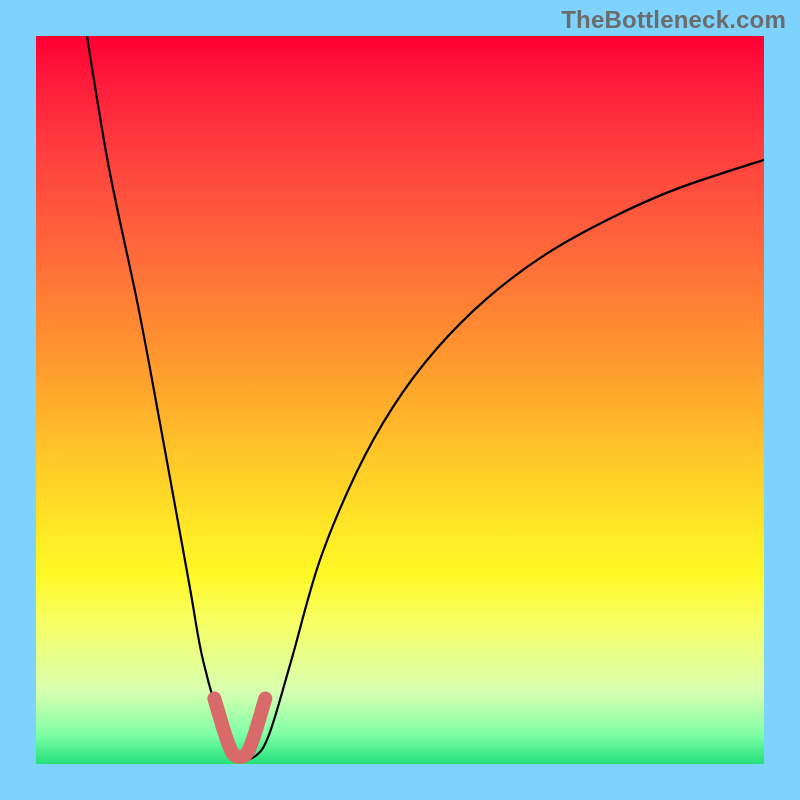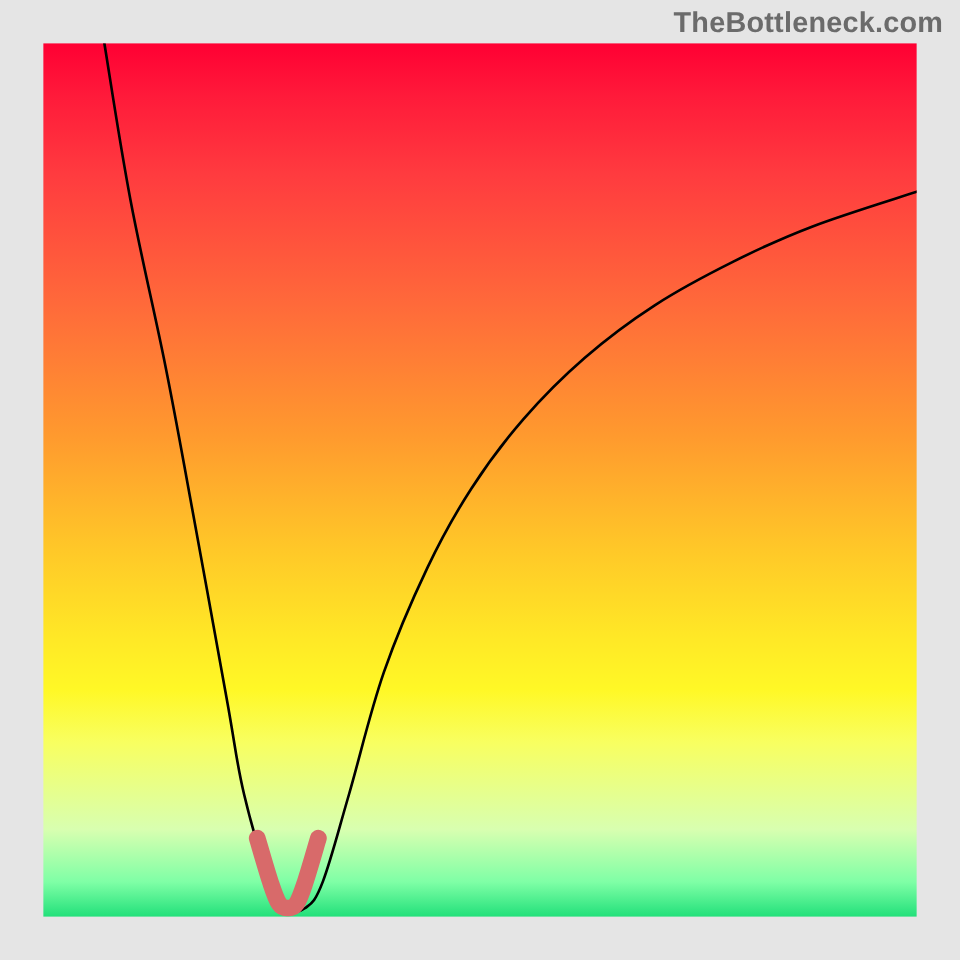--- a/index.html
+++ b/index.html
@@ -10,21 +10,21 @@
     background: #000;
     font-family: Arial, Helvetica, sans-serif;
     overflow: hidden;
   }
   .frame {
     position: absolute;
     left: 0;
     top: 0;
     width: 800px;
     height: 800px;
-    background: #e5e5e5;
+    background: #7dd3fc;
   }
   .watermark {
     position: absolute;
     top: 6px;
     right: 14px;
     color: #6b6b6b;
     font-size: 24px;
     font-weight: 600;
     letter-spacing: 0.2px;
     user-select: none;

